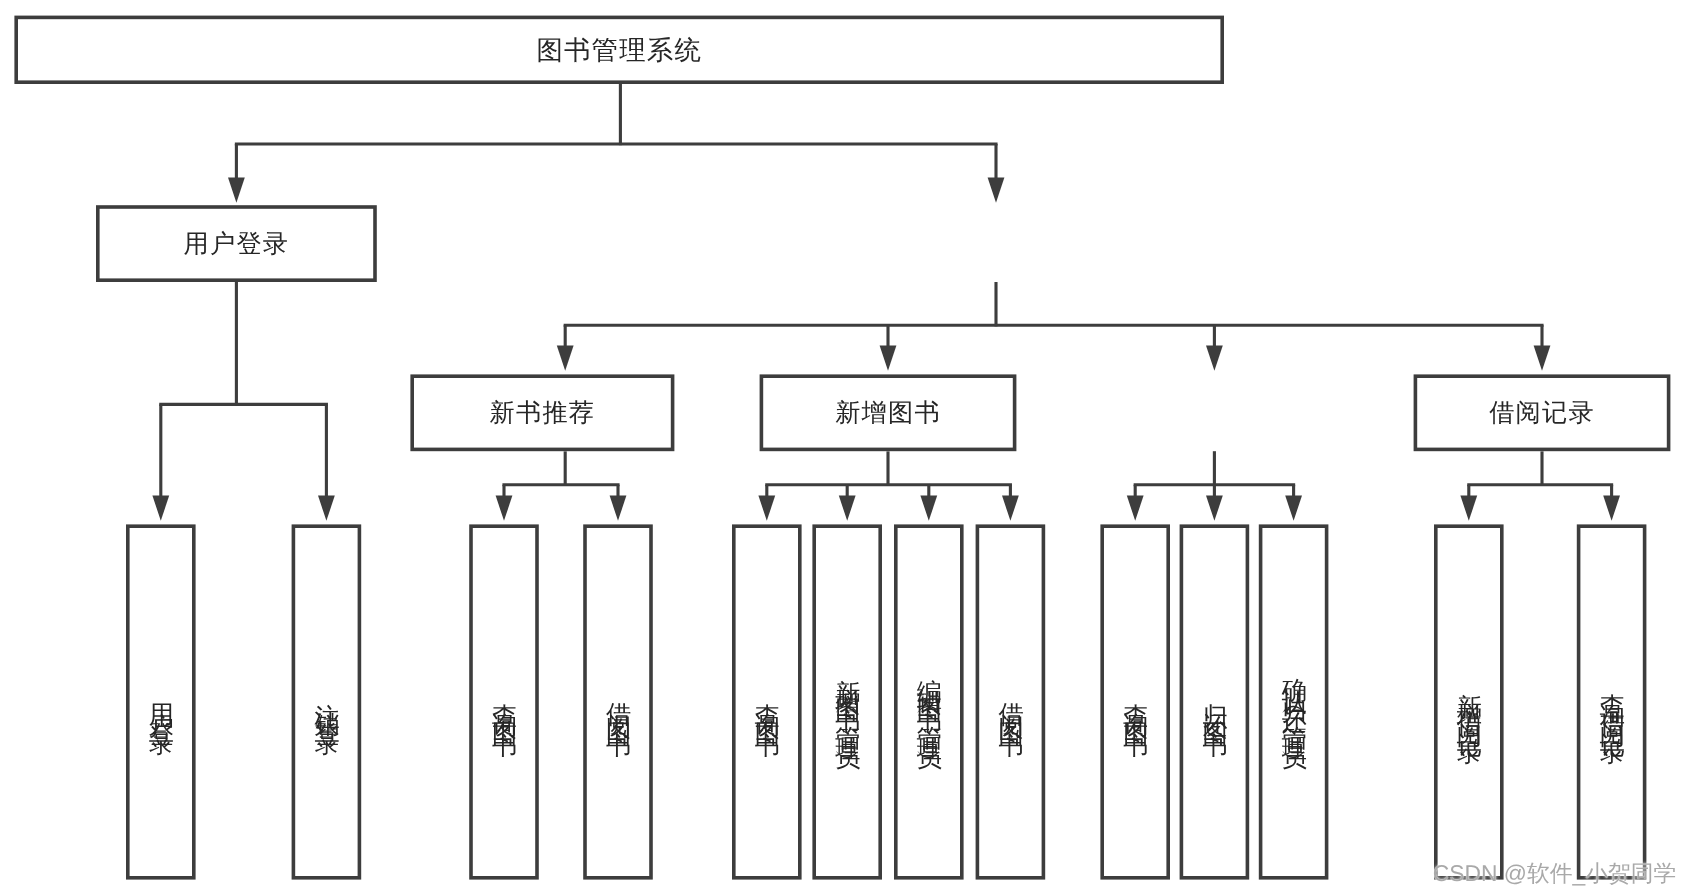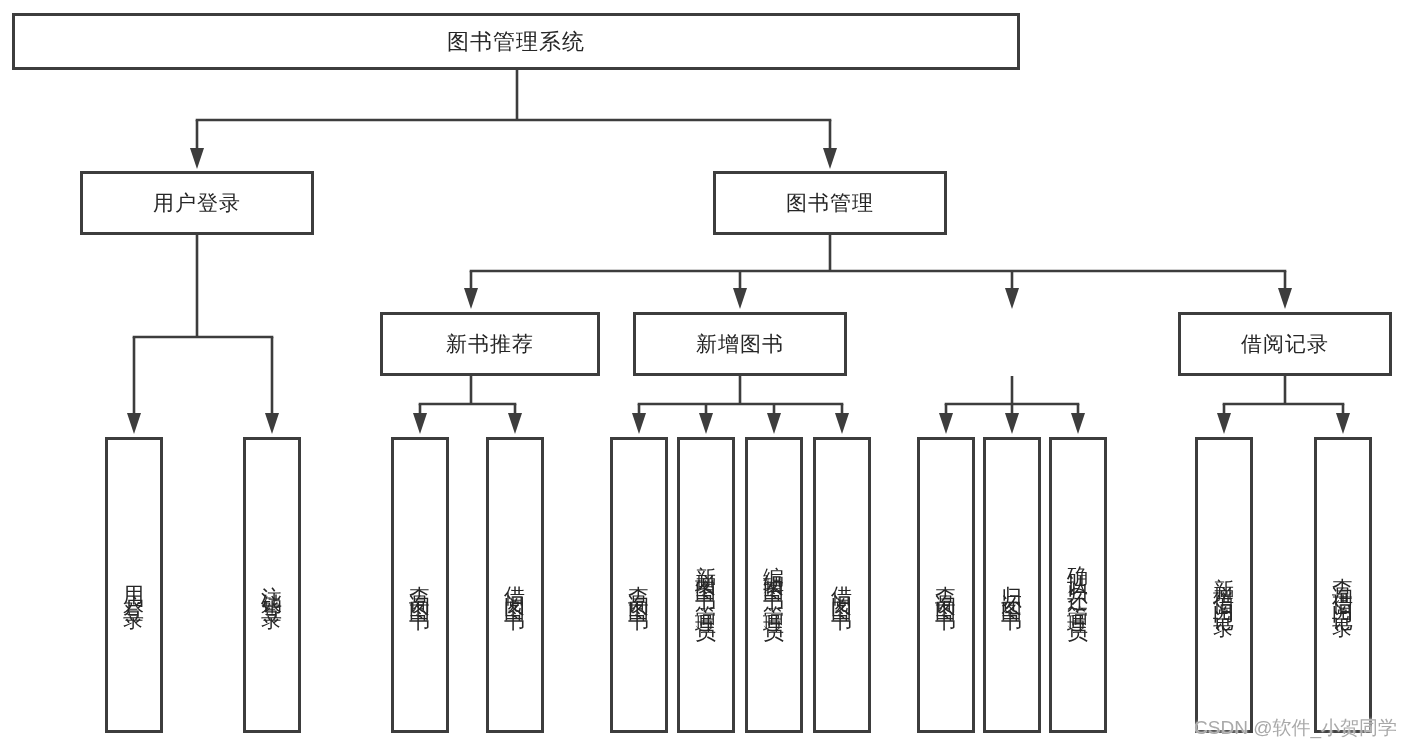--- a/index.html
+++ b/index.html
@@ -94,25 +94,22 @@
       <polygon points="1336,413 1350,413 1343,434" class="carrow"></polygon>
     </svg>
 
   <div class="node h root" style="left:12px;top:13px;width:1008px;height:57px">
     <span>图书管理系统</span>
   </div>
 
   <div class="node h" style="left:80px;top:171px;width:234px;height:64px">
     <span>用户登录</span>
   </div>
-  <div class="node h" style="left:713px;top:171px;width:234px;height:64px">
-    <span>图书管理</span>
-  </div>
 
-  <div class="node h" style="left:380px;top:312px;width:220px;height:64px">
+  <div class="node h" style="left:342px;top:312px;width:220px;height:64px">
     <span>新书推荐</span>
   </div>
   <div class="node h" style="left:633px;top:312px;width:214px;height:64px">
     <span>新增图书</span>
   </div>
   <div class="node h" style="left:1178px;top:312px;width:214px;height:64px">
     <span>借阅记录</span>
   </div>
 
   <div class="node v" style="left:105px;top:437px;width:58px;height:296px">

